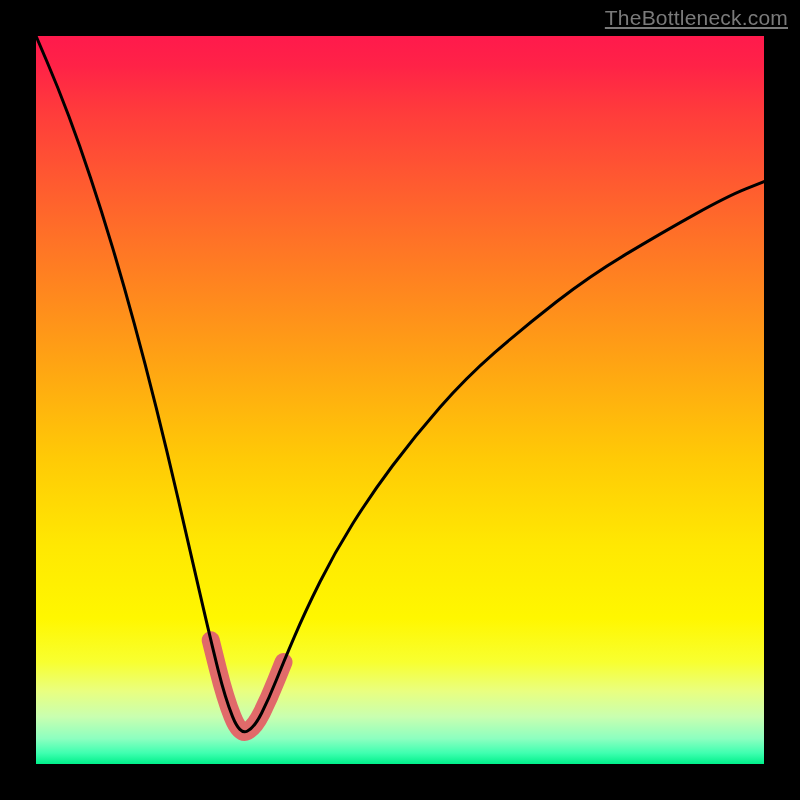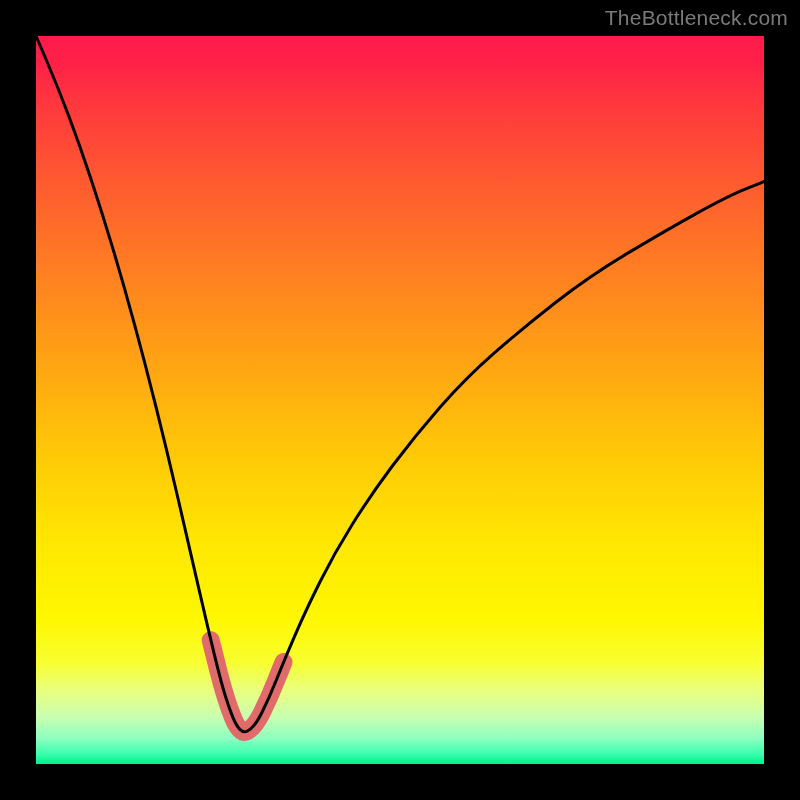--- a/index.html
+++ b/index.html
@@ -39,20 +39,21 @@
   }
   .watermark {
     position: absolute;
     top: 6px;
     right: 12px;
     color: #7a7a7a;
     font-size: 21px;
     letter-spacing: 0.2px;
     font-weight: 400;
     user-select: none;
+    text-decoration: underline;
   }
 </style>
 </head>
 <body>
 
 <div class="frame">
   <div class="plot-area">
     <svg class="gradient" viewBox="0 0 728 728" preserveAspectRatio="none">
       <defs>
         <linearGradient id="bg-grad" x1="0" y1="0" x2="0" y2="1">

